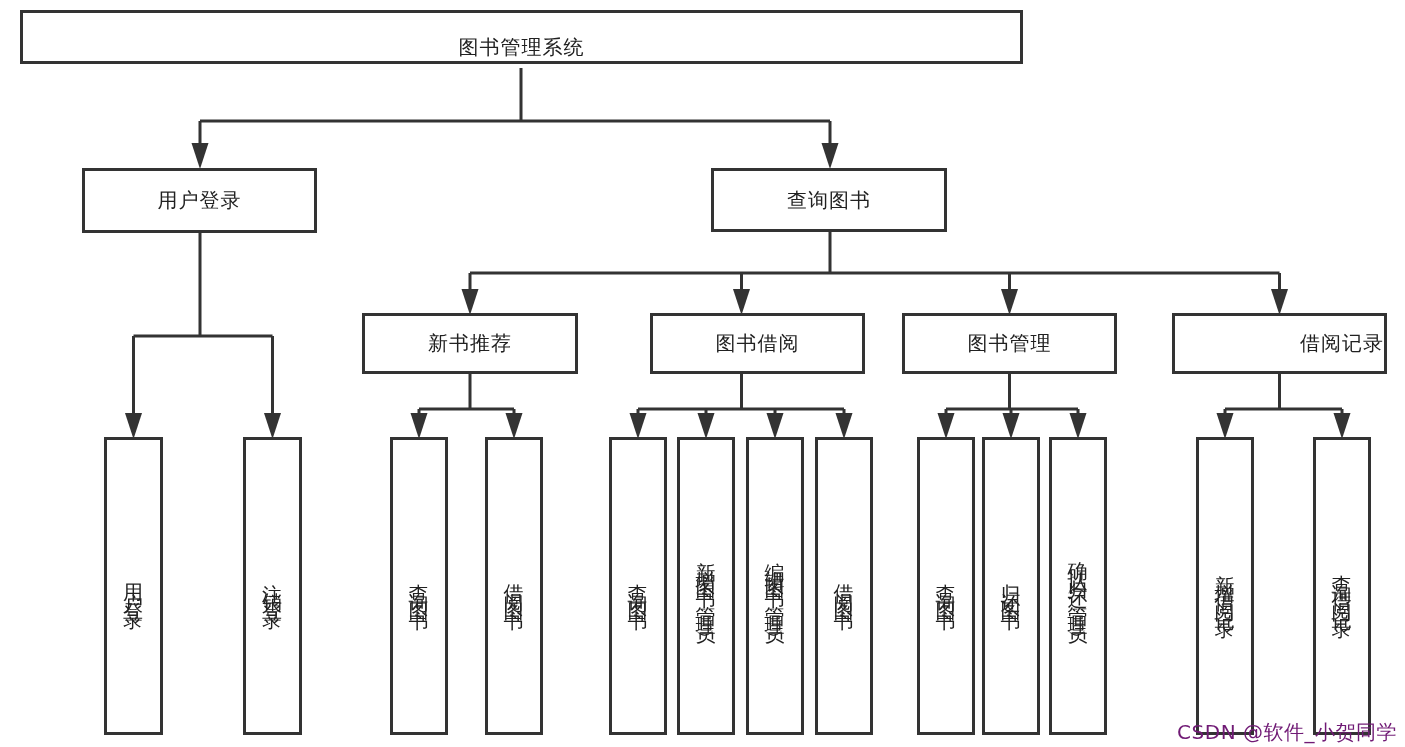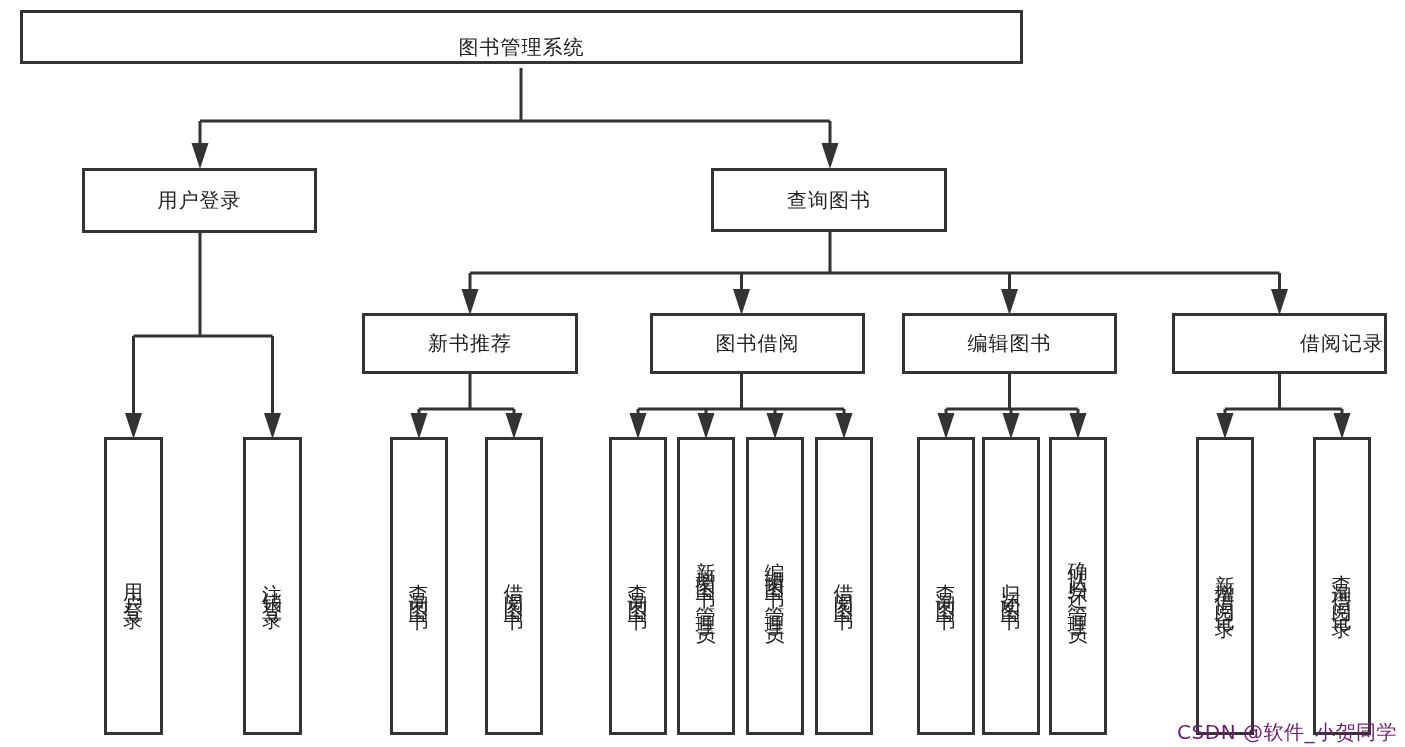--- a/index.html
+++ b/index.html
@@ -89,21 +89,21 @@
     <span>查询图书</span>
   </div>
 
   <div class="node" style="left:362px;top:313px;width:216px;height:61px;">
     <span>新书推荐</span>
   </div>
   <div class="node" style="left:634px;top:313px;width:215px;height:61px;margin-left:16px;">
     <span>图书借阅</span>
   </div>
   <div class="node" style="left:902px;top:313px;width:215px;height:61px;">
-    <span>编辑图书</span>
+    <span>图书管理</span>
   </div>
   <div class="node" style="left:1172px;top:313px;width:215px;height:61px;justify-content:flex-end;">
     <span>借阅记录</span>
   </div>
 
   <div class="leaf" style="left:104px;top:437px;width:59px;height:298px;">
     <span>用户登录</span>
   </div>
   <div class="leaf" style="left:243px;top:437px;width:59px;height:298px;">
     <span>注销登录</span>

